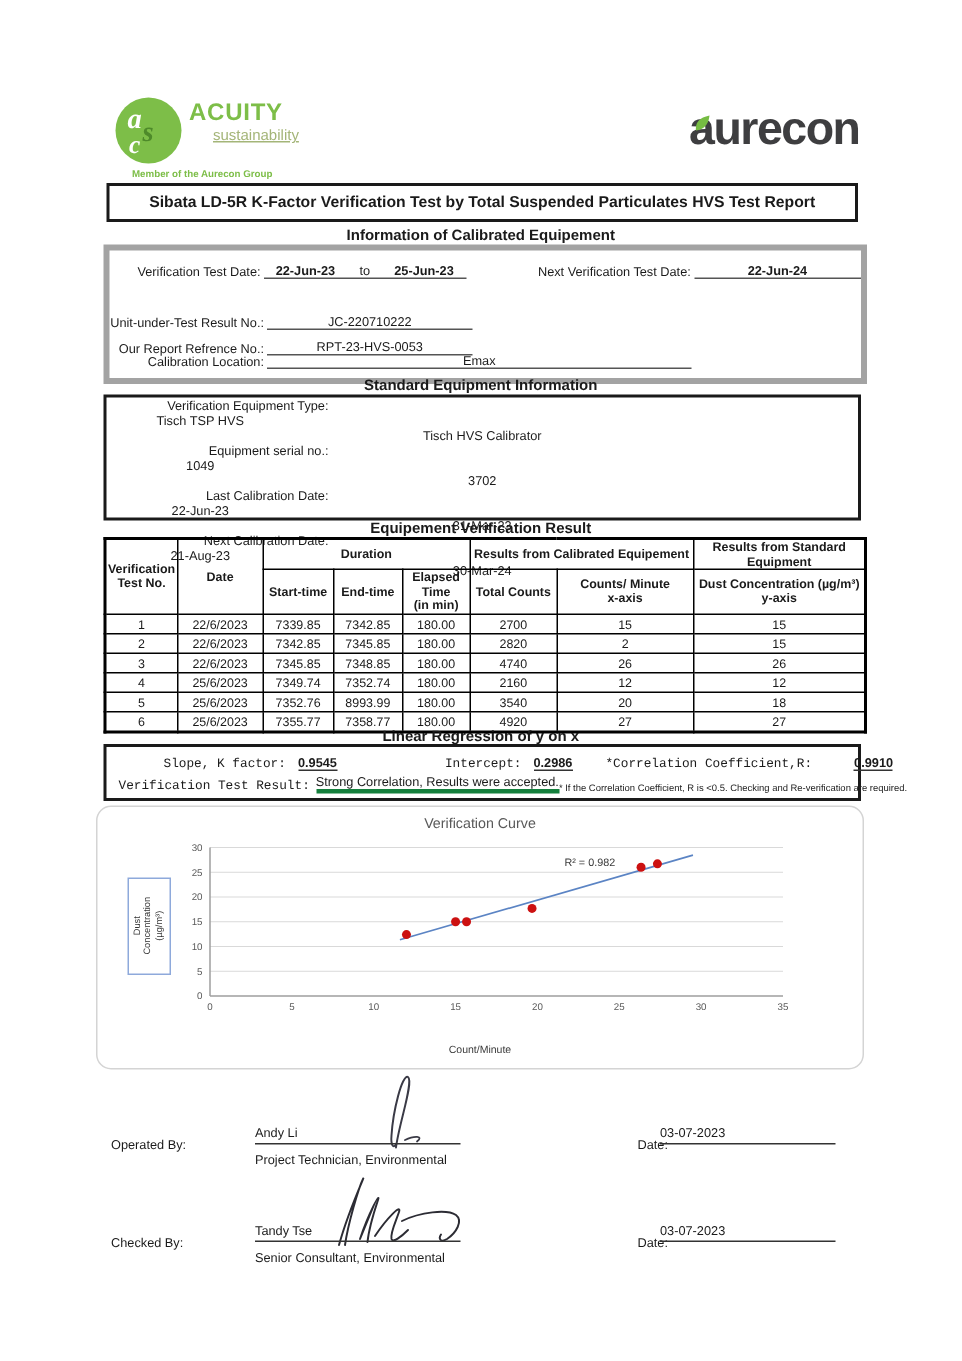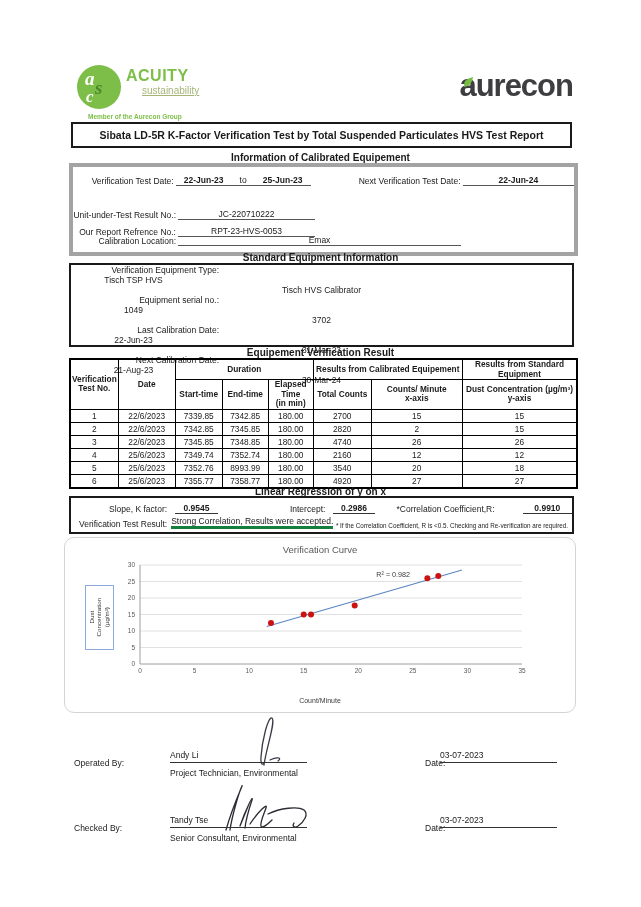--- a/index.html
+++ b/index.html
@@ -45,21 +45,21 @@
     border:2px solid #000;}
   table.results th,table.results td{border:1px solid #000;text-align:center;padding:0 1px;overflow:hidden;}
   table.results th{font-weight:bold;white-space:pre-line;line-height:1.15;}
   table.results td{height:12px;line-height:12px;}
   tr.h1 th{height:19px;}
   tr.h2 th{height:27px;}
 
   
   .reg-box{position:absolute;top:496px;left:69px;width:501px;height:34px;border:2px solid #1a1a1a;font-size:8.5px;}
   .rrow{position:absolute;left:0;width:100%;display:flex;align-items:flex-end;}
-  .rlabel{white-space:nowrap;}
+  .rlabel{white-space:nowrap;font-family:Liberation Mono, monospace;}
   .rval{font-weight:bold;border-bottom:1px solid #333;text-align:center;}
   .uline{border-bottom:3px solid #15803d;}
   .footnote{font-size:6.3px;color:#222;margin-left:auto;margin-right:4px;white-space:nowrap;}
 
   
   .chart-box{position:absolute;top:537px;left:64px;width:510px;height:174px;border:1px solid #d4d4d4;border-radius:10px;background:#fff;}
   .chart-title{position:absolute;top:6px;left:0;width:100%;text-align:center;font-size:9.5px;color:#595959;}
   .ylab-box{position:absolute;left:20px;top:47px;width:27px;height:63px;border:1px solid #8EA9DB;display:flex;align-items:center;justify-content:center;}
   .ylab-box span{transform:rotate(-90deg);white-space:pre-line;font-size:6.2px;color:#333;text-align:center;line-height:1.2;width:60px;display:block;}
   .xlab{position:absolute;bottom:8px;left:0;width:100%;text-align:center;font-size:7px;color:#3a3a3a;}

